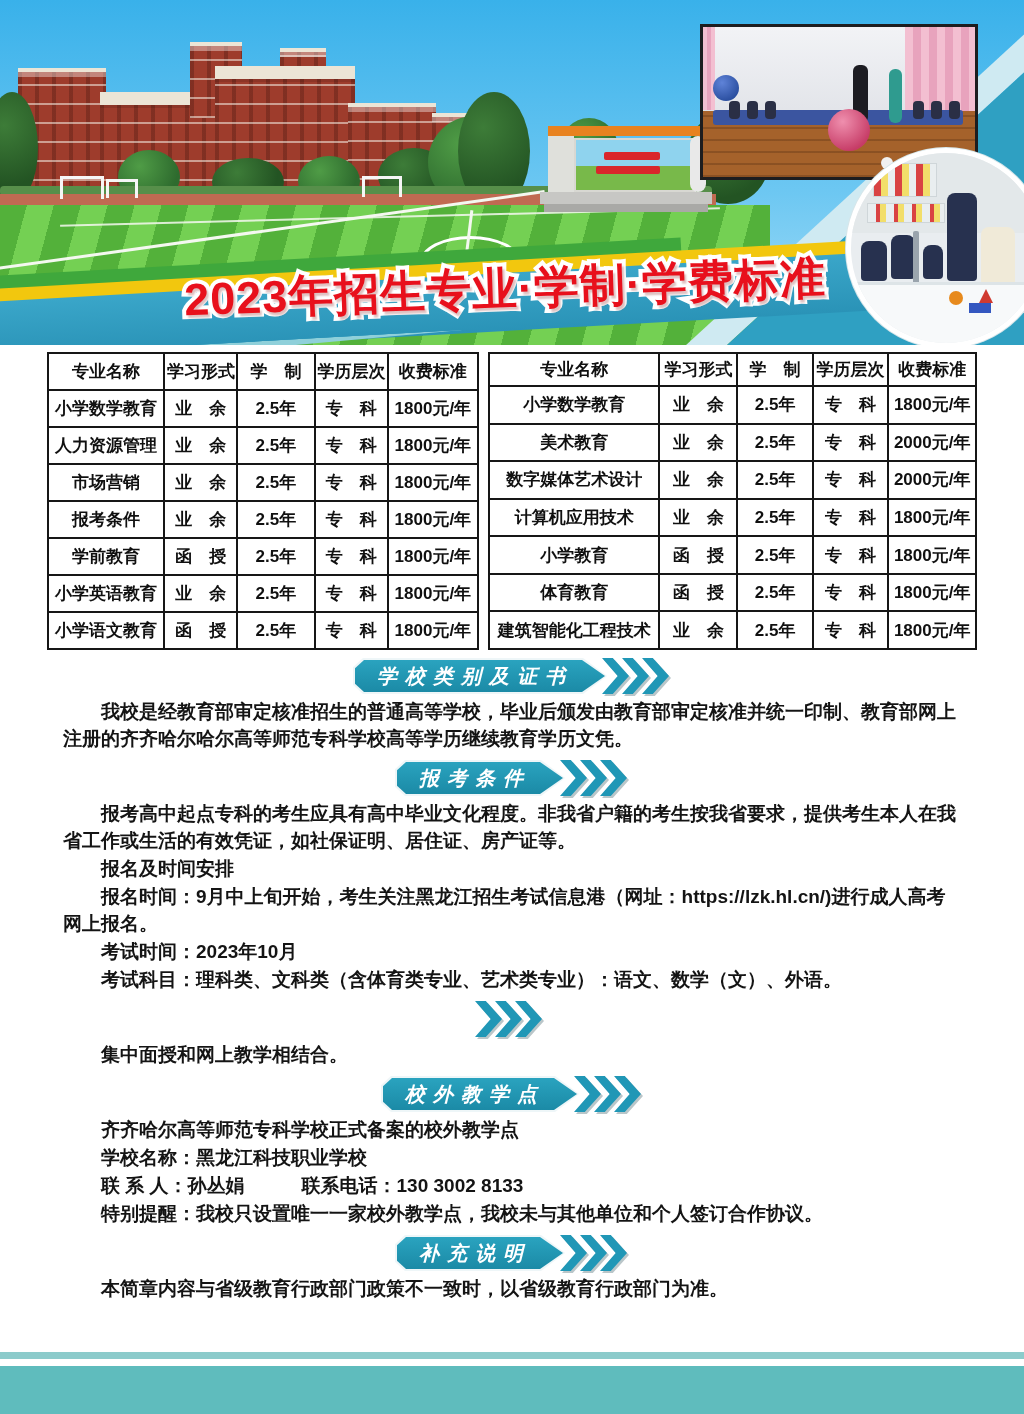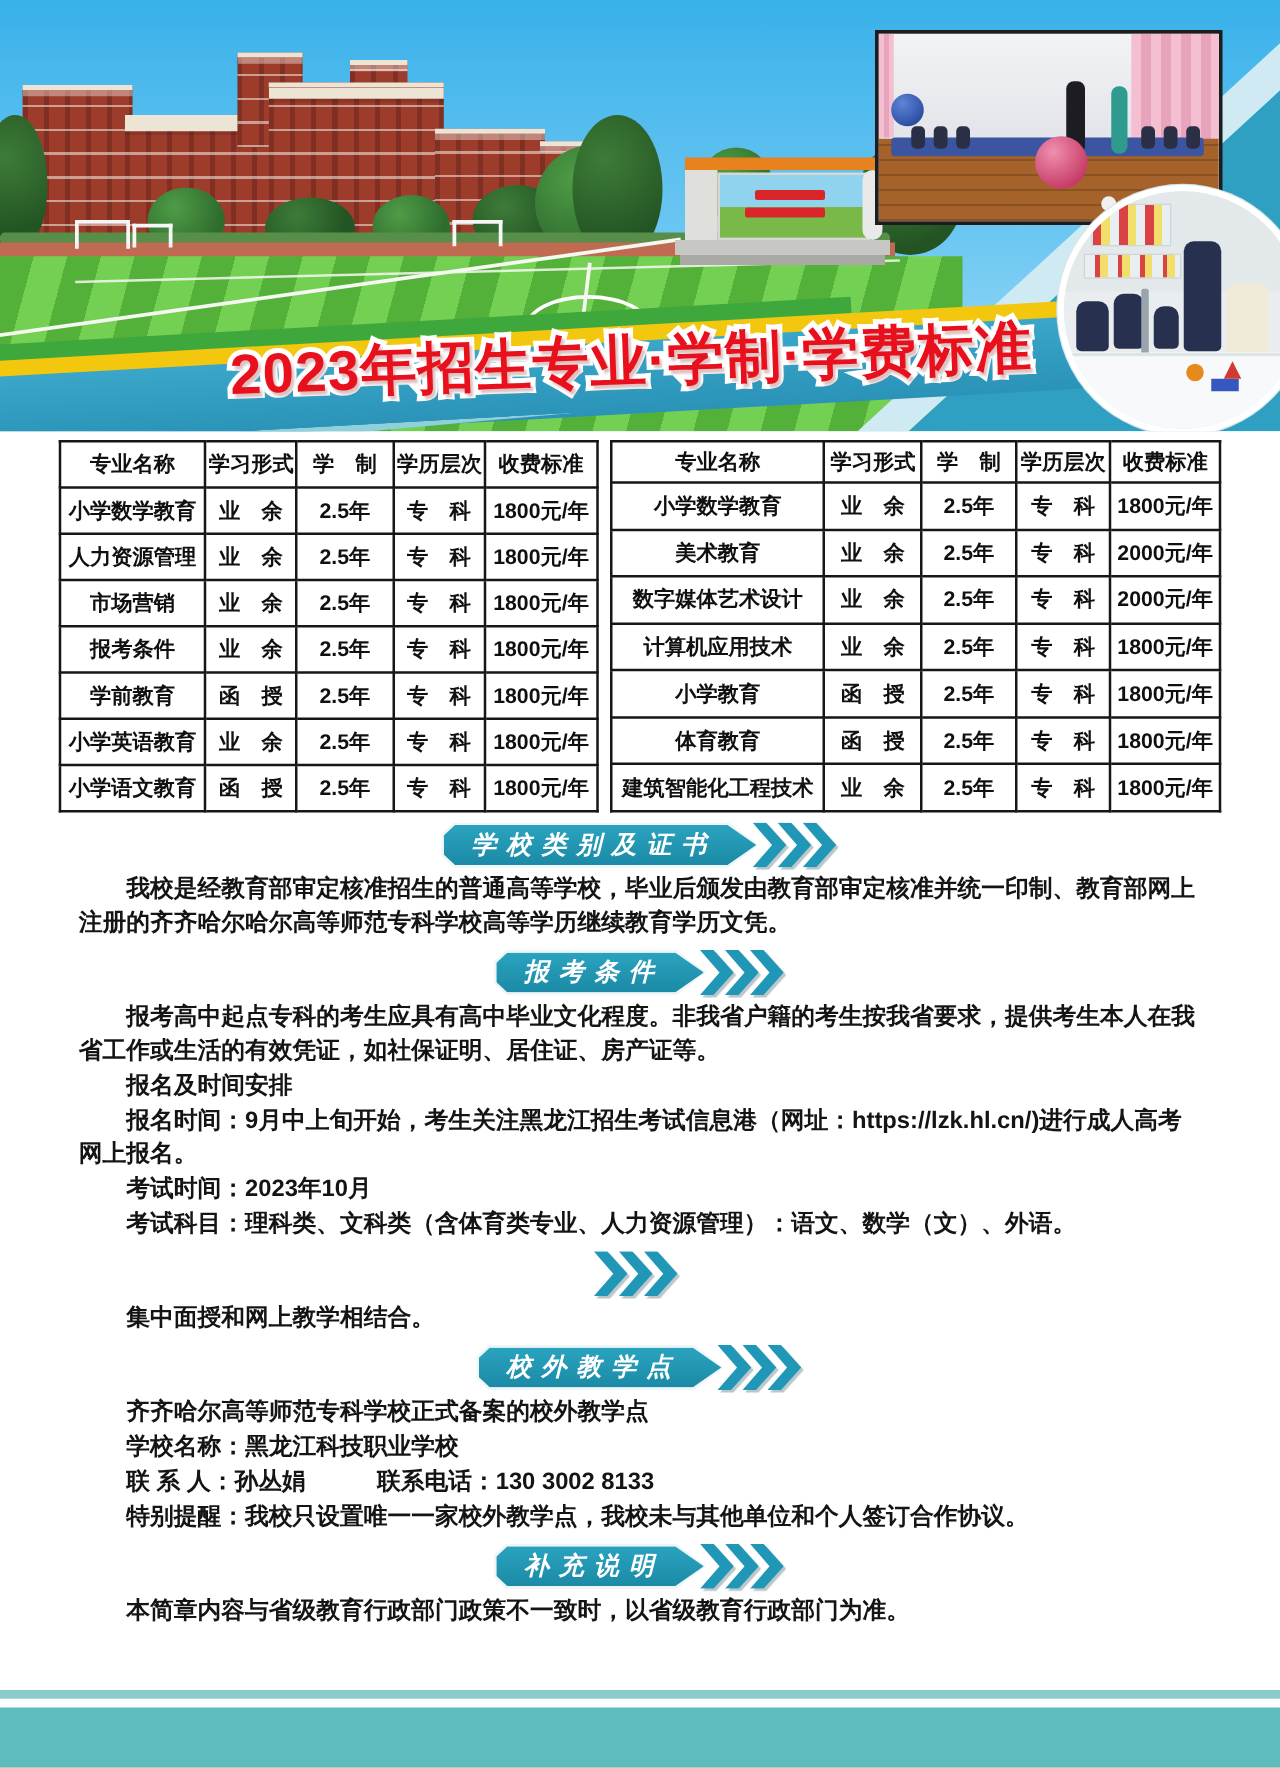--- a/index.html
+++ b/index.html
@@ -388,21 +388,21 @@
           <span class="chev"></span>
           <span class="chev"></span>
           <span class="chev"></span>
         </div>
       </div>
       <div class="paras">
           <p>报考高中起点专科的考生应具有高中毕业文化程度。非我省户籍的考生按我省要求，提供考生本人在我省工作或生活的有效凭证，如社保证明、居住证、房产证等。</p>
           <p>报名及时间安排</p>
           <p>报名时间：9月中上旬开始，考生关注黑龙江招生考试信息港（网址：https://lzk.hl.cn/)进行成人高考网上报名。</p>
           <p>考试时间：2023年10月</p>
-          <p>考试科目：理科类、文科类（含体育类专业、人力资源管理）：语文、数学（文）、外语。</p>
+          <p>考试科目：理科类、文科类（含体育类专业、艺术类专业）：语文、数学（文）、外语。</p>
         </div>
     </section>
 
     <section class="info">
       <div class="ribbon-row">
         <div class="chevs">
           <span class="chev"></span>
           <span class="chev"></span>
           <span class="chev"></span>
         </div>

